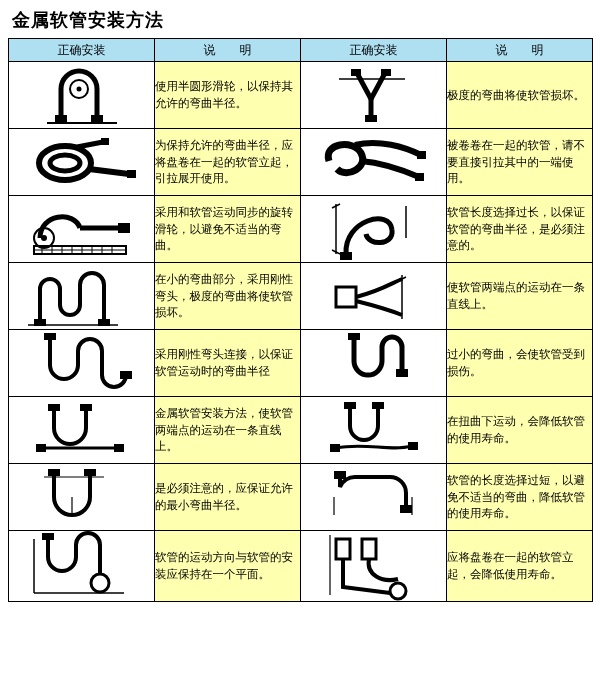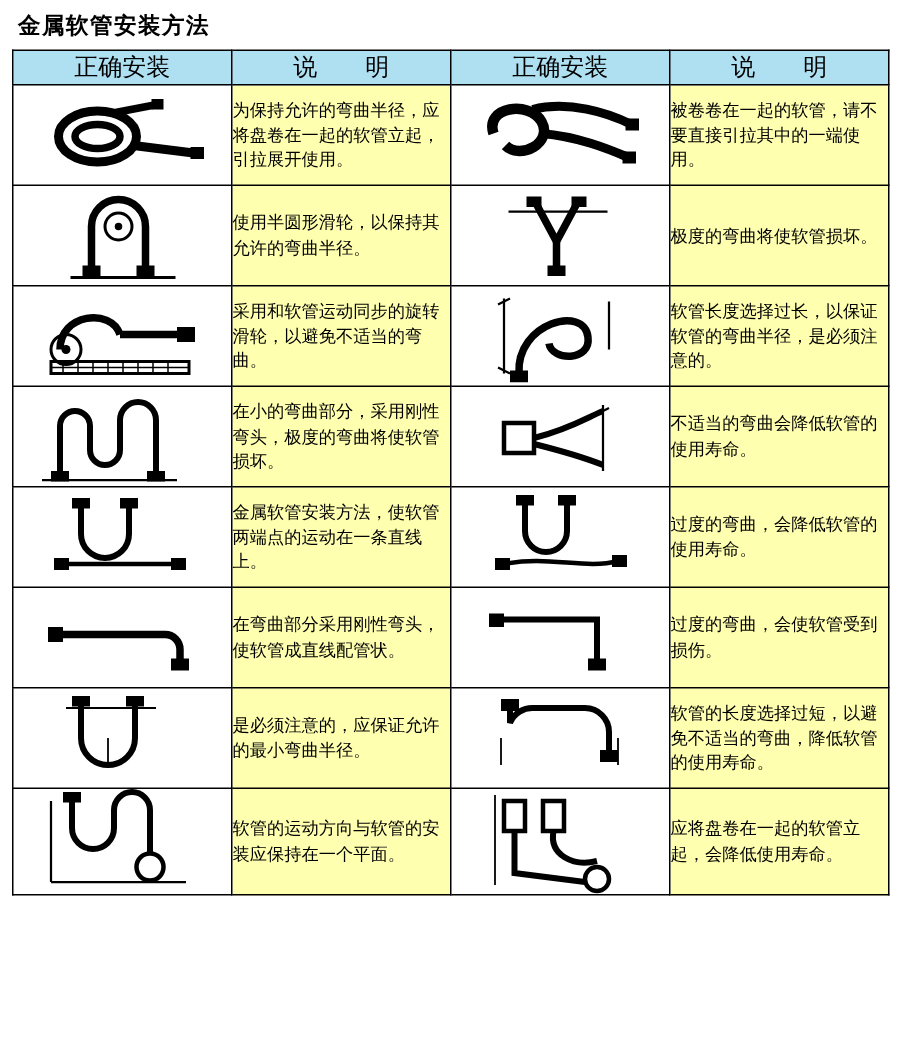--- a/index.html
+++ b/index.html
@@ -15,41 +15,41 @@
     overflow: hidden;
   }
   .page {
     width: 600px;
     height: 698px;
     position: relative;
     box-sizing: border-box;
     padding: 6px 8px 0 8px;
   }
   .doc-title {
-    font-size: 15px;
+    font-size: 18px;
     font-weight: bold;
     letter-spacing: 1px;
     margin: 2px 0 6px 4px;
     color: #000;
   }
   table.hose-table {
     border-collapse: collapse;
     width: 584px;
     table-layout: fixed;
     border: 1px solid #000;
   }
   table.hose-table td, table.hose-table th {
     border: 1px solid #000;
     padding: 0;
     vertical-align: middle;
   }
   thead th {
     background: #aee0f2;
     height: 22px;
-    font-size: 16px;
+    font-size: 12px;
     font-weight: normal;
     text-align: center;
     color: #000;
   }
   col.c-img { width: 146px; }
   col.c-txt { width: 146px; }
 
   td.img-cell {
     background: #ffffff;
     text-align: center;
@@ -87,65 +87,65 @@
         <th>正确安装</th>
         <th>说　　明</th>
         <th>正确安装</th>
         <th>说　　明</th>
       </tr>
     </thead>
     <tbody>
 
       <tr>
         <td class="img-cell">
+          <svg class="fig" width="130" height="60" viewBox="0 0 130 60">
+            <path d="M44 52 L44 24 A18 18 0 0 1 80 24 L80 52" fill="none" stroke="#000" stroke-width="5"></path>
+            <circle cx="62" cy="24" r="9" fill="none" stroke="#000" stroke-width="2"></circle>
+            <circle cx="62" cy="24" r="2.5" fill="#000"></circle>
+            <rect x="38" y="50" width="12" height="8" fill="#000"></rect>
+            <rect x="74" y="50" width="12" height="8" fill="#000"></rect>
+            <line x1="30" y1="58" x2="100" y2="58" stroke="#000" stroke-width="2"></line>
+          </svg>
+        </td>
+        <td class="txt-cell">使用半圆形滑轮，以保持其允许的弯曲半径。</td>
+        <td class="img-cell">
+          <svg class="fig" width="130" height="60" viewBox="0 0 130 60">
+            <path d="M48 8 L62 34 L76 8" fill="none" stroke="#000" stroke-width="5"></path>
+            <path d="M62 34 L62 52" fill="none" stroke="#000" stroke-width="5"></path>
+            <rect x="42" y="4" width="10" height="7" fill="#000"></rect>
+            <rect x="72" y="4" width="10" height="7" fill="#000"></rect>
+            <rect x="56" y="50" width="12" height="7" fill="#000"></rect>
+            <line x1="30" y1="14" x2="96" y2="14" stroke="#000" stroke-width="1.5"></line>
+          </svg>
+        </td>
+        <td class="txt-cell">极度的弯曲将使软管损坏。</td>
+      </tr>
+
+      <tr>
+        <td class="img-cell">
           <svg class="fig" width="130" height="58" viewBox="0 0 130 58">
             <ellipse cx="48" cy="30" rx="26" ry="17" fill="none" stroke="#000" stroke-width="6"></ellipse>
             <ellipse cx="48" cy="30" rx="15" ry="8" fill="none" stroke="#000" stroke-width="5"></ellipse>
             <path d="M72 36 L112 41" stroke="#000" stroke-width="6" fill="none"></path>
             <rect x="110" y="37" width="9" height="8" fill="#000"></rect>
             <path d="M60 14 L86 9" stroke="#000" stroke-width="5" fill="none"></path>
             <rect x="84" y="5" width="8" height="7" fill="#000"></rect>
           </svg>
         </td>
         <td class="txt-cell">为保持允许的弯曲半径，应将盘卷在一起的软管立起，引拉展开使用。</td>
         <td class="img-cell">
           <svg class="fig" width="130" height="58" viewBox="0 0 130 58">
             <path d="M20 28 C14 10, 44 6, 52 20 C60 34, 38 46, 28 36" fill="none" stroke="#000" stroke-width="7"></path>
             <path d="M46 12 C70 6, 96 14, 112 22" fill="none" stroke="#000" stroke-width="6"></path>
             <rect x="108" y="18" width="9" height="8" fill="#000"></rect>
             <path d="M52 28 C76 30, 96 38, 110 44" fill="none" stroke="#000" stroke-width="6"></path>
             <rect x="106" y="40" width="9" height="8" fill="#000"></rect>
           </svg>
         </td>
         <td class="txt-cell">被卷卷在一起的软管，请不要直接引拉其中的一端使用。</td>
-      </tr>
-
-      <tr>
-        <td class="img-cell">
-          <svg class="fig" width="130" height="60" viewBox="0 0 130 60">
-            <path d="M44 52 L44 24 A18 18 0 0 1 80 24 L80 52" fill="none" stroke="#000" stroke-width="5"></path>
-            <circle cx="62" cy="24" r="9" fill="none" stroke="#000" stroke-width="2"></circle>
-            <circle cx="62" cy="24" r="2.5" fill="#000"></circle>
-            <rect x="38" y="50" width="12" height="8" fill="#000"></rect>
-            <rect x="74" y="50" width="12" height="8" fill="#000"></rect>
-            <line x1="30" y1="58" x2="100" y2="58" stroke="#000" stroke-width="2"></line>
-          </svg>
-        </td>
-        <td class="txt-cell">使用半圆形滑轮，以保持其允许的弯曲半径。</td>
-        <td class="img-cell">
-          <svg class="fig" width="130" height="60" viewBox="0 0 130 60">
-            <path d="M48 8 L62 34 L76 8" fill="none" stroke="#000" stroke-width="5"></path>
-            <path d="M62 34 L62 52" fill="none" stroke="#000" stroke-width="5"></path>
-            <rect x="42" y="4" width="10" height="7" fill="#000"></rect>
-            <rect x="72" y="4" width="10" height="7" fill="#000"></rect>
-            <rect x="56" y="50" width="12" height="7" fill="#000"></rect>
-            <line x1="30" y1="14" x2="96" y2="14" stroke="#000" stroke-width="1.5"></line>
-          </svg>
-        </td>
-        <td class="txt-cell">极度的弯曲将使软管损坏。</td>
       </tr>
 
       <tr>
         <td class="img-cell">
           <svg class="fig" width="136" height="62" viewBox="0 0 136 62">
             <path d="M26 40 C26 16, 60 12, 66 30" fill="none" stroke="#000" stroke-width="5"></path>
             <circle cx="30" cy="40" r="10" fill="none" stroke="#000" stroke-width="2"></circle>
             <circle cx="30" cy="40" r="3" fill="#000"></circle>
             <path d="M66 30 L110 30" fill="none" stroke="#000" stroke-width="5"></path>
             <rect x="104" y="25" width="12" height="10" fill="#000"></rect>
@@ -190,23 +190,42 @@
         <td class="txt-cell">在小的弯曲部分，采用刚性弯头，极度的弯曲将使软管损坏。</td>
         <td class="img-cell">
           <svg class="fig" width="136" height="62" viewBox="0 0 136 62">
             <rect x="30" y="22" width="20" height="20" fill="none" stroke="#000" stroke-width="3"></rect>
             <path d="M50 32 C74 26, 86 18, 96 14" fill="none" stroke="#000" stroke-width="4"></path>
             <path d="M50 36 C74 42, 86 46, 96 50" fill="none" stroke="#000" stroke-width="4"></path>
             <line x1="96" y1="10" x2="96" y2="54" stroke="#000" stroke-width="1.5"></line>
             <line x1="92" y1="16" x2="100" y2="12" stroke="#000" stroke-width="1.5"></line>
           </svg>
         </td>
-        <td class="txt-cell">不适当的弯曲会降低软管的使用寿命。</td>
-      </tr>
-
+        <td class="txt-cell">使软管两端点的运动在一条直线上。</td>
+      </tr>
+
+      <tr>
+        <td class="img-cell">
+          <svg class="fig" width="136" height="64" viewBox="0 0 136 64">
+            <path d="M36 6 L36 34 A14 14 0 0 0 64 34 L64 20" fill="none" stroke="#000" stroke-width="4"></path>
+            <path d="M64 20 A12 12 0 0 1 88 20 L88 44 A12 12 0 0 0 112 44" fill="none" stroke="#000" stroke-width="4"></path>
+            <rect x="30" y="2" width="12" height="7" fill="#000"></rect>
+            <rect x="106" y="40" width="12" height="8" fill="#000"></rect>
+          </svg>
+        </td>
+        <td class="txt-cell">采用刚性弯头连接，以保证软管运动时的弯曲半径</td>
+        <td class="img-cell">
+          <svg class="fig" width="136" height="64" viewBox="0 0 136 64">
+            <path d="M48 6 L48 30 A14 14 0 0 0 76 30 L76 16 A10 10 0 0 1 96 16 L96 40" fill="none" stroke="#000" stroke-width="5"></path>
+            <rect x="42" y="2" width="12" height="7" fill="#000"></rect>
+            <rect x="90" y="38" width="12" height="8" fill="#000"></rect>
+          </svg>
+        </td>
+        <td class="txt-cell">过小的弯曲，会使软管受到损伤。</td>
+      </tr>
 
       <tr>
         <td class="img-cell">
           <svg class="fig" width="136" height="60" viewBox="0 0 136 60">
             <path d="M40 8 L40 28 A16 16 0 0 0 72 28 L72 8" fill="none" stroke="#000" stroke-width="4"></path>
             <rect x="34" y="4" width="12" height="7" fill="#000"></rect>
             <rect x="66" y="4" width="12" height="7" fill="#000"></rect>
             <line x1="26" y1="48" x2="104" y2="48" stroke="#000" stroke-width="3"></line>
             <rect x="22" y="44" width="10" height="8" fill="#000"></rect>
             <rect x="100" y="44" width="10" height="8" fill="#000"></rect>
@@ -216,42 +235,23 @@
         <td class="img-cell">
           <svg class="fig" width="136" height="60" viewBox="0 0 136 60">
             <path d="M44 6 L44 26 A14 14 0 0 0 72 26 L72 6" fill="none" stroke="#000" stroke-width="4"></path>
             <rect x="38" y="2" width="12" height="7" fill="#000"></rect>
             <rect x="66" y="2" width="12" height="7" fill="#000"></rect>
             <path d="M30 48 C60 42, 84 52, 106 46" fill="none" stroke="#000" stroke-width="3"></path>
             <rect x="24" y="44" width="10" height="8" fill="#000"></rect>
             <rect x="102" y="42" width="10" height="8" fill="#000"></rect>
           </svg>
         </td>
-        <td class="txt-cell">过度的弯曲，会降低软管的使用寿命。</td>
-      </tr>
-
-      <tr>
-        <td class="img-cell">
-          <svg class="fig" width="136" height="56" viewBox="0 0 136 56">
-            <path d="M24 26 L96 26" fill="none" stroke="#000" stroke-width="5"></path>
-            <path d="M96 26 A10 10 0 0 1 106 36 L106 44" fill="none" stroke="#000" stroke-width="5"></path>
-            <rect x="18" y="21" width="10" height="10" fill="#000"></rect>
-            <rect x="100" y="42" width="12" height="8" fill="#000"></rect>
-          </svg>
-        </td>
-        <td class="txt-cell">在弯曲部分采用刚性弯头，使软管成直线配管状。</td>
-        <td class="img-cell">
-          <svg class="fig" width="136" height="56" viewBox="0 0 136 56">
-            <path d="M26 16 L92 16 L92 44" fill="none" stroke="#000" stroke-width="4"></path>
-            <rect x="20" y="12" width="10" height="9" fill="#000"></rect>
-            <rect x="86" y="42" width="12" height="8" fill="#000"></rect>
-          </svg>
-        </td>
-        <td class="txt-cell">过度的弯曲，会使软管受到损伤。</td>
-      </tr>
+        <td class="txt-cell">在扭曲下运动，会降低软管的使用寿命。</td>
+      </tr>
+
 
       <tr>
         <td class="img-cell">
           <svg class="fig" width="136" height="60" viewBox="0 0 136 60">
             <path d="M40 6 L40 30 A18 18 0 0 0 76 30 L76 6" fill="none" stroke="#000" stroke-width="4"></path>
             <rect x="34" y="2" width="12" height="7" fill="#000"></rect>
             <rect x="70" y="2" width="12" height="7" fill="#000"></rect>
             <line x1="30" y1="10" x2="90" y2="10" stroke="#000" stroke-width="1.2"></line>
             <line x1="58" y1="30" x2="58" y2="50" stroke="#000" stroke-width="1.2"></line>
           </svg>

